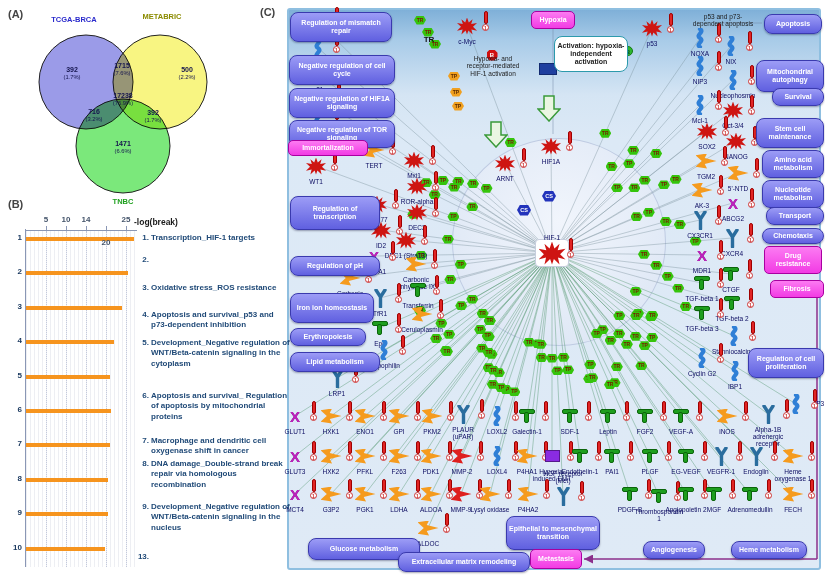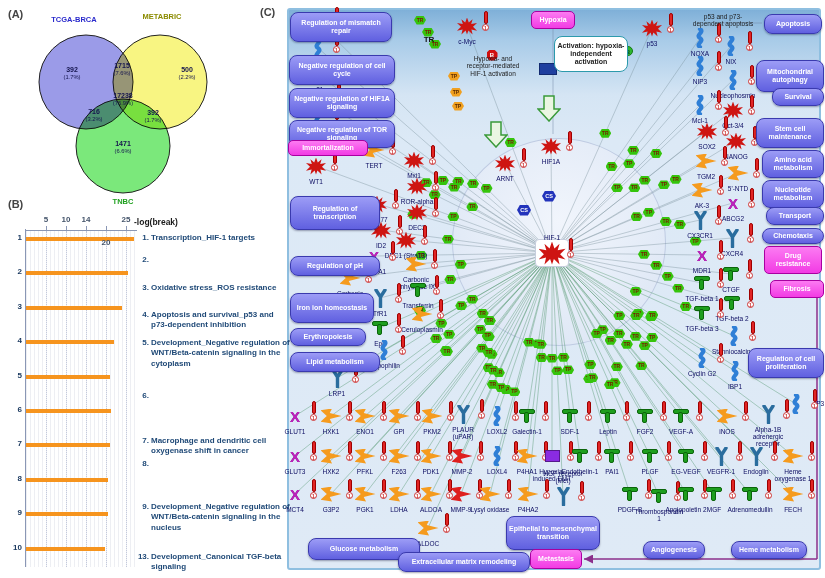--- a/index.html
+++ b/index.html
@@ -254,35 +254,36 @@
     <div class="pitem" style="left: 134px; top: 310px;">
       <span class="pnum">4.</span>
       <span class="ptext">Apoptosis and survival_p53 and p73-dependent inhibition</span>
     </div>
     <div class="pitem" style="left: 134px; top: 338px;">
       <span class="pnum">5.</span>
       <span class="ptext">Development_Negative regulation of WNT/Beta-catenin signaling in the cytoplasm</span>
     </div>
     <div class="pitem" style="left: 134px; top: 391px;">
       <span class="pnum">6.</span>
+      <span class="ptext">Apoptosis and survival_ Regulation of apoptosis by mitochondrial proteins</span>
     </div>
     <div class="pitem" style="left: 134px; top: 436px;">
       <span class="pnum">7.</span>
       <span class="ptext">Macrophage and dendritic cell oxygenase shift in cancer</span>
     </div>
     <div class="pitem" style="left: 134px; top: 459px;">
       <span class="pnum">8.</span>
+      <span class="ptext">DNA damage_Double-strand break repair via homologous recombination</span>
     </div>
     <div class="pitem" style="left: 134px; top: 502px;">
       <span class="pnum">9.</span>
       <span class="ptext">Development_Negative regulation of WNT/Beta-catenin signaling in the nucleus</span>
     </div>
     <div class="pitem" style="left: 134px; top: 552px;">
       <span class="pnum">13.</span>
-      <span class="ptext">Development_Canonical TGF-beta signaling</span>
     </div>
     <div class="hex" style="left: 480.528px; top: 183.867px;">TP</div>
     <div class="node" style="left: 301px; top: 10px;">
       <svg width="12" height="20" viewBox="0 0 12 20">
         <path d="M6 1 C11 4 1 7 6 10 C11 13 1 16 6 19" fill="none" stroke="#2F7FD6" stroke-width="4.2" stroke-linecap="round"></path>
       </svg>
       <span class="nlab" style="width: 34px;">MSH2</span>
       <span class="th">
         <i></i>
         <b>1</b>

